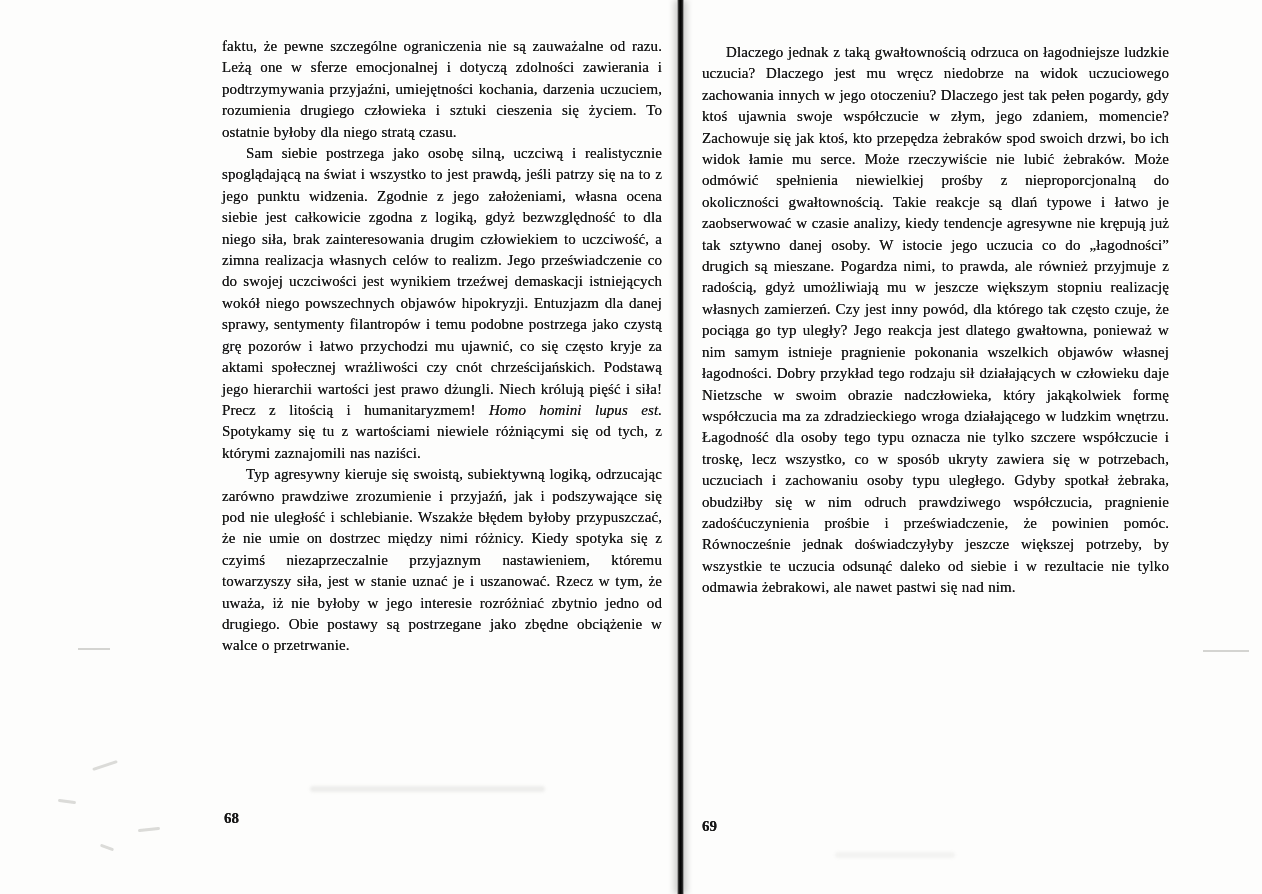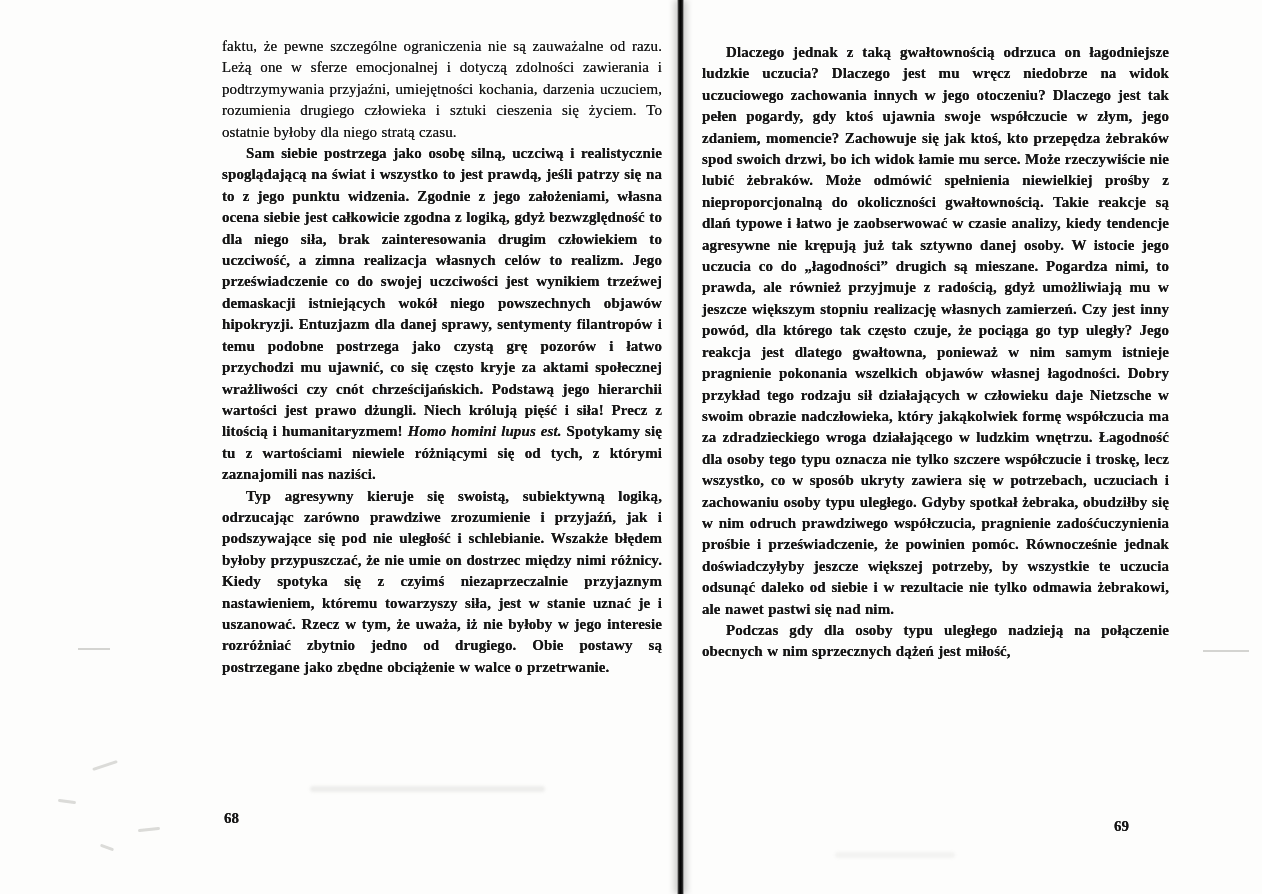--- a/index.html
+++ b/index.html
@@ -38,40 +38,38 @@
   .text-right {
     left: 702px;
     top: 42px;
     width: 467px;
   }
   .para {
     margin: 0;
   }
   .para.indent {
     text-indent: 24px;
-    font-weight: bold;
   }
   .para em {
     font-style: italic;
   }
   .page-number {
     position: absolute;
     font-weight: bold;
     font-size: 15px;
     text-shadow: 0 0 0.45px rgba(10,10,10,0.85);
   }
   .page-number.num-left {
     left: 224px;
     top: 810px;
   }
   .page-number.num-right {
-    left: 662px;
+    left: 702px;
     width: 467px;
     top: 818px;
-    text-align: right;
   }
   .spine {
     position: absolute;
     left: 677px;
     top: 0;
     width: 7px;
     height: 894px;
     background: linear-gradient(to right,
       rgba(120,120,120,0.25) 0%,
       #1a1a1a 25%,
@@ -115,21 +113,20 @@
       <p class="para indent"><span>Typ agresywny kieruje się swoistą, subiektywną logiką, odrzucając zarówno prawdziwe zrozumienie i przyjaźń, jak i podszywające się pod nie uległość i schlebianie. Wszakże błędem byłoby przypuszczać, że nie umie on dostrzec między nimi różnicy. Kiedy spotyka się z czyimś niezaprzeczalnie przyjaznym nastawieniem, któremu towarzyszy siła, jest w stanie uznać je i uszanować. Rzecz w tym, że uważa, iż nie byłoby w jego interesie rozróżniać zbytnio jedno od drugiego. Obie postawy są postrzegane jako zbędne obciążenie w walce o przetrwanie.</span></p>
     </div>
     <div class="page-number num-left">68</div>
   </div>
 
   <div class="spine"></div>
 
   <div>
     <div class="text-block text-right">
       <p class="para indent"><span>Dlaczego jednak z taką gwałtownością odrzuca on łagodniejsze ludzkie uczucia? Dlaczego jest mu wręcz niedobrze na widok uczuciowego zachowania innych w jego otoczeniu? Dlaczego jest tak pełen pogardy, gdy ktoś ujawnia swoje współczucie w złym, jego zdaniem, momencie? Zachowuje się jak ktoś, kto przepędza żebraków spod swoich drzwi, bo ich widok łamie mu serce. Może rzeczywiście nie lubić żebraków. Może odmówić spełnienia niewielkiej prośby z nieproporcjonalną do okoliczności gwałtownością. Takie reakcje są dlań typowe i łatwo je zaobserwować w czasie analizy, kiedy tendencje agresywne nie krępują już tak sztywno danej osoby. W istocie jego uczucia co do „łagodności” drugich są mieszane. Pogardza nimi, to prawda, ale również przyjmuje z radością, gdyż umożliwiają mu w jeszcze większym stopniu realizację własnych zamierzeń. Czy jest inny powód, dla którego tak często czuje, że pociąga go typ uległy? Jego reakcja jest dlatego gwałtowna, ponieważ w nim samym istnieje pragnienie pokonania wszelkich objawów własnej łagodności. Dobry przykład tego rodzaju sił działających w człowieku daje Nietzsche w swoim obrazie nadczłowieka, który jakąkolwiek formę współczucia ma za zdradzieckiego wroga działającego w ludzkim wnętrzu. Łagodność dla osoby tego typu oznacza nie tylko szczere współczucie i troskę, lecz wszystko, co w sposób ukryty zawiera się w potrzebach, uczuciach i zachowaniu osoby typu uległego. Gdyby spotkał żebraka, obudziłby się w nim odruch prawdziwego współczucia, pragnienie zadośćuczynienia prośbie i przeświadczenie, że powinien pomóc. Równocześnie jednak doświadczyłyby jeszcze większej potrzeby, by wszystkie te uczucia odsunąć daleko od siebie i w rezultacie nie tylko odmawia żebrakowi, ale nawet pastwi się nad nim.</span></p>
-      <p class="para indent"><span>Podczas gdy dla osoby typu uległego nadzieją na połączenie obecnych w nim sprzecznych dążeń jest miłość,</span></p>
     </div>
     <div class="page-number num-right">69</div>
   </div>
 
   <div class="artifact dash" style="left:78px; top:648px; width:32px;"></div>
   <div class="artifact dash" style="left:1203px; top:650px; width:46px;"></div>
   <div class="artifact smudge" style="left:92px; top:764px; width:26px; height:3px; transform:rotate(-18deg);"></div>
   <div class="artifact smudge" style="left:58px; top:800px; width:18px; height:3px; transform:rotate(8deg);"></div>
   <div class="artifact smudge" style="left:138px; top:828px; width:22px; height:3px; transform:rotate(-6deg);"></div>
   <div class="artifact smudge" style="left:100px; top:846px; width:14px; height:3px; transform:rotate(20deg);"></div>

